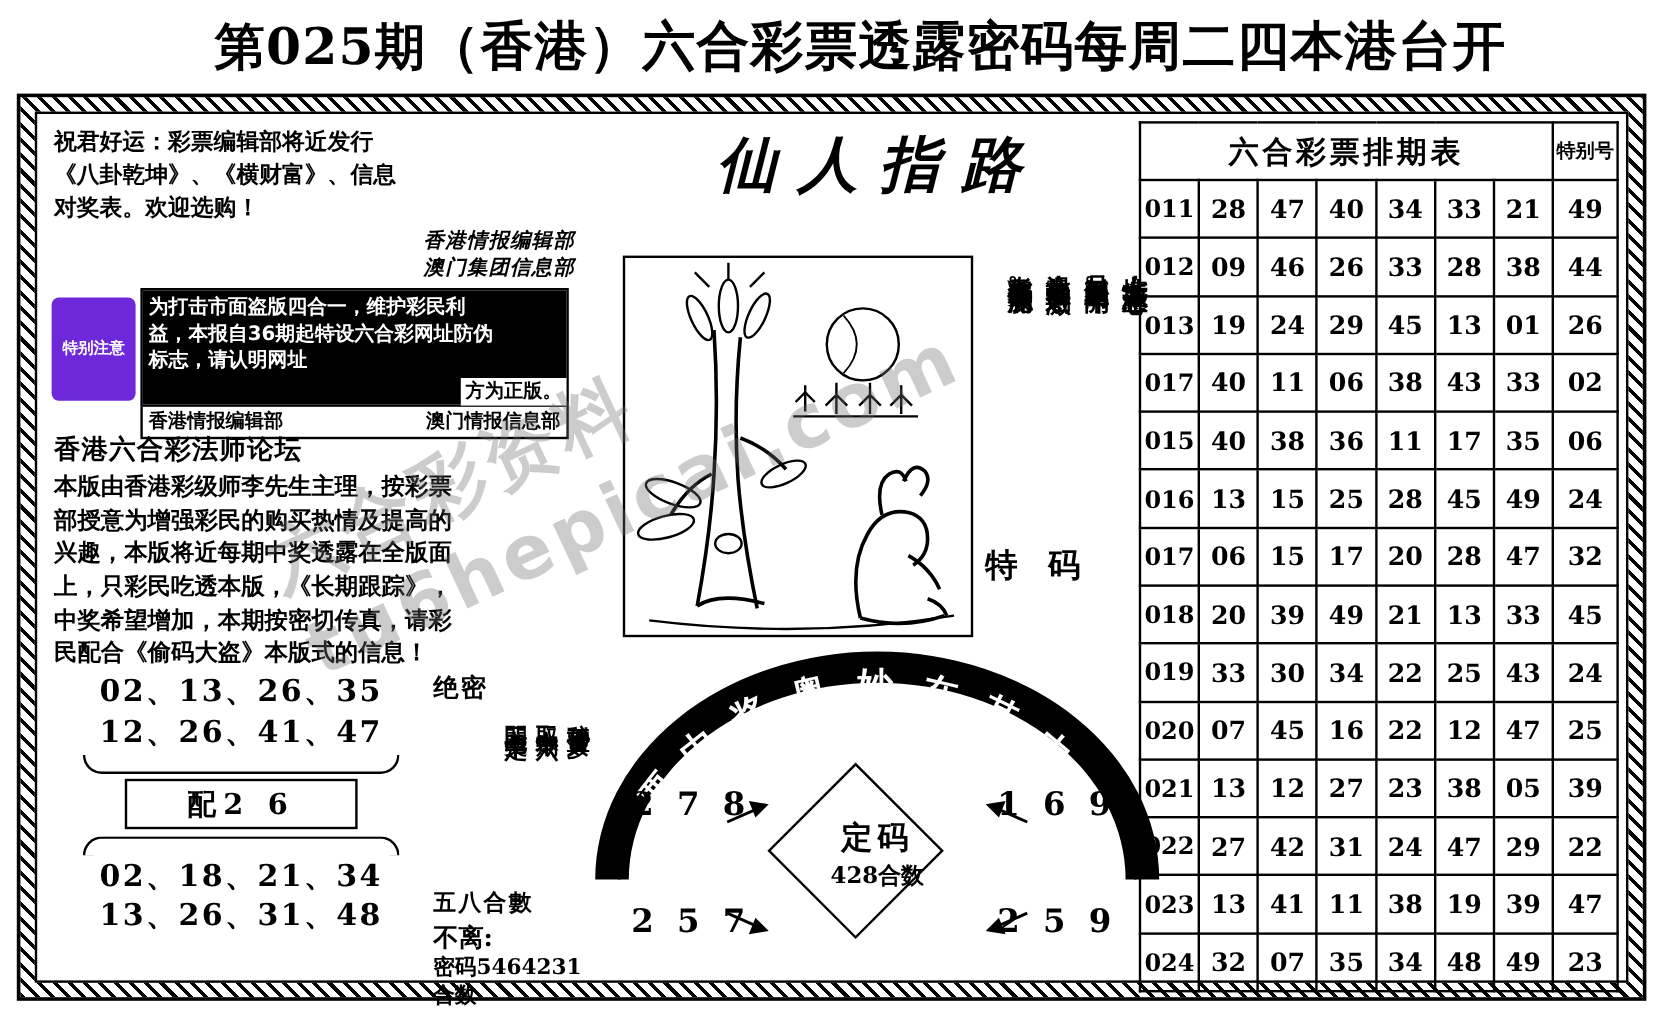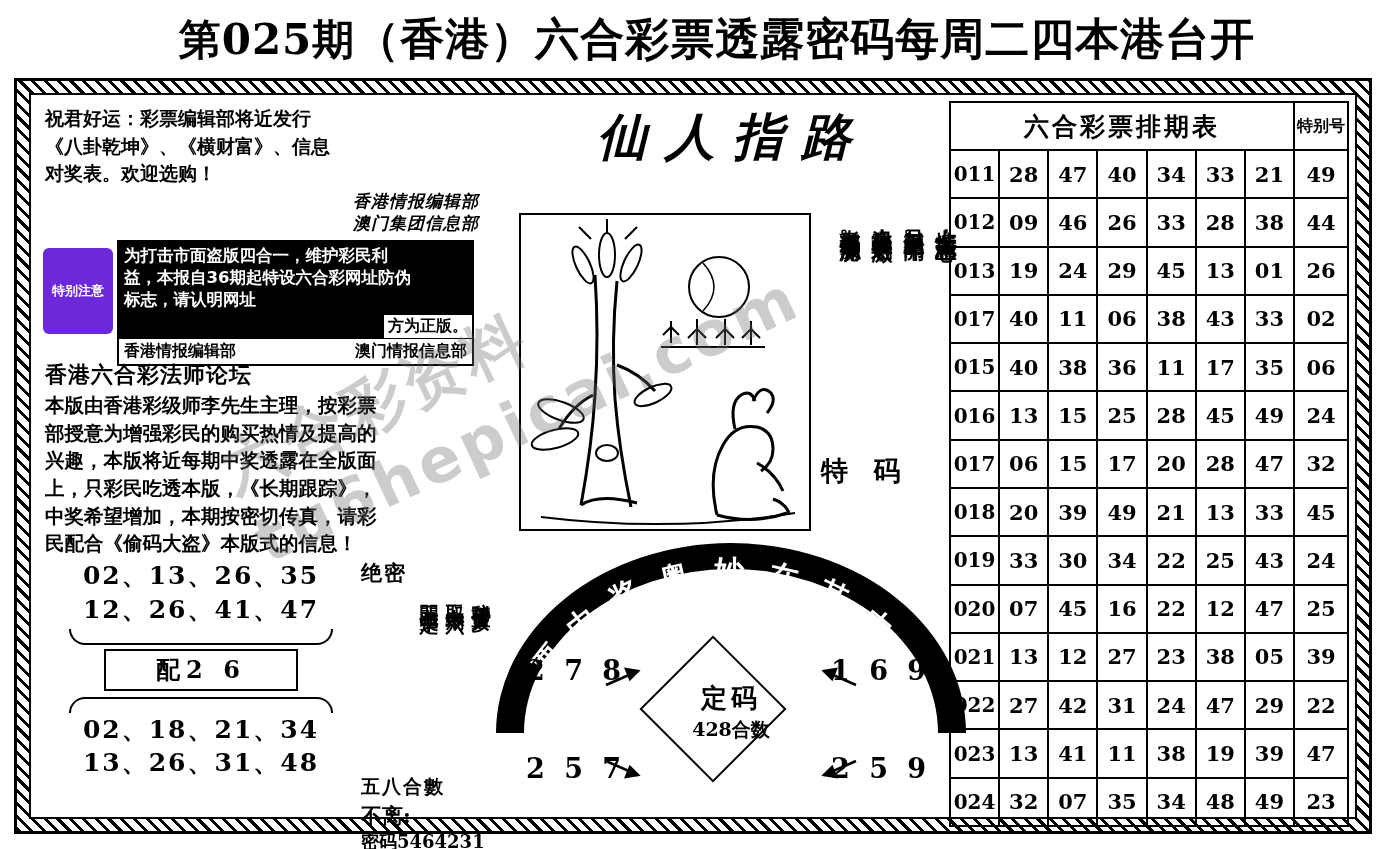--- a/index.html
+++ b/index.html
@@ -498,21 +498,21 @@
           <div class="num-row">13、26、31、48</div>
         </div>
 
         <div class="secret-col">
           <div class="secret-title">绝密</div>
           <div class="secret-vert">
             <div class="vline v1">秘密传真萝一</div>
             <div class="vline v2">取二中本期六</div>
             <div class="vline v3">開三七獎中定</div>
           </div>
-          <div class="secret-title" style="text-align:left;font-size:19px;margin-top:35px;">五八合數</div>
+          <div class="secret-title" style="text-align:left;font-size:19px;">五八合數</div>
           <div class="buli">不离:</div>
           <div class="mima">密码5464231</div>
           <div class="mima">合数</div>
         </div>
       </div>
 
       <div class="mid-col">
 
         <div class="brush-title">仙人指路</div>
 

